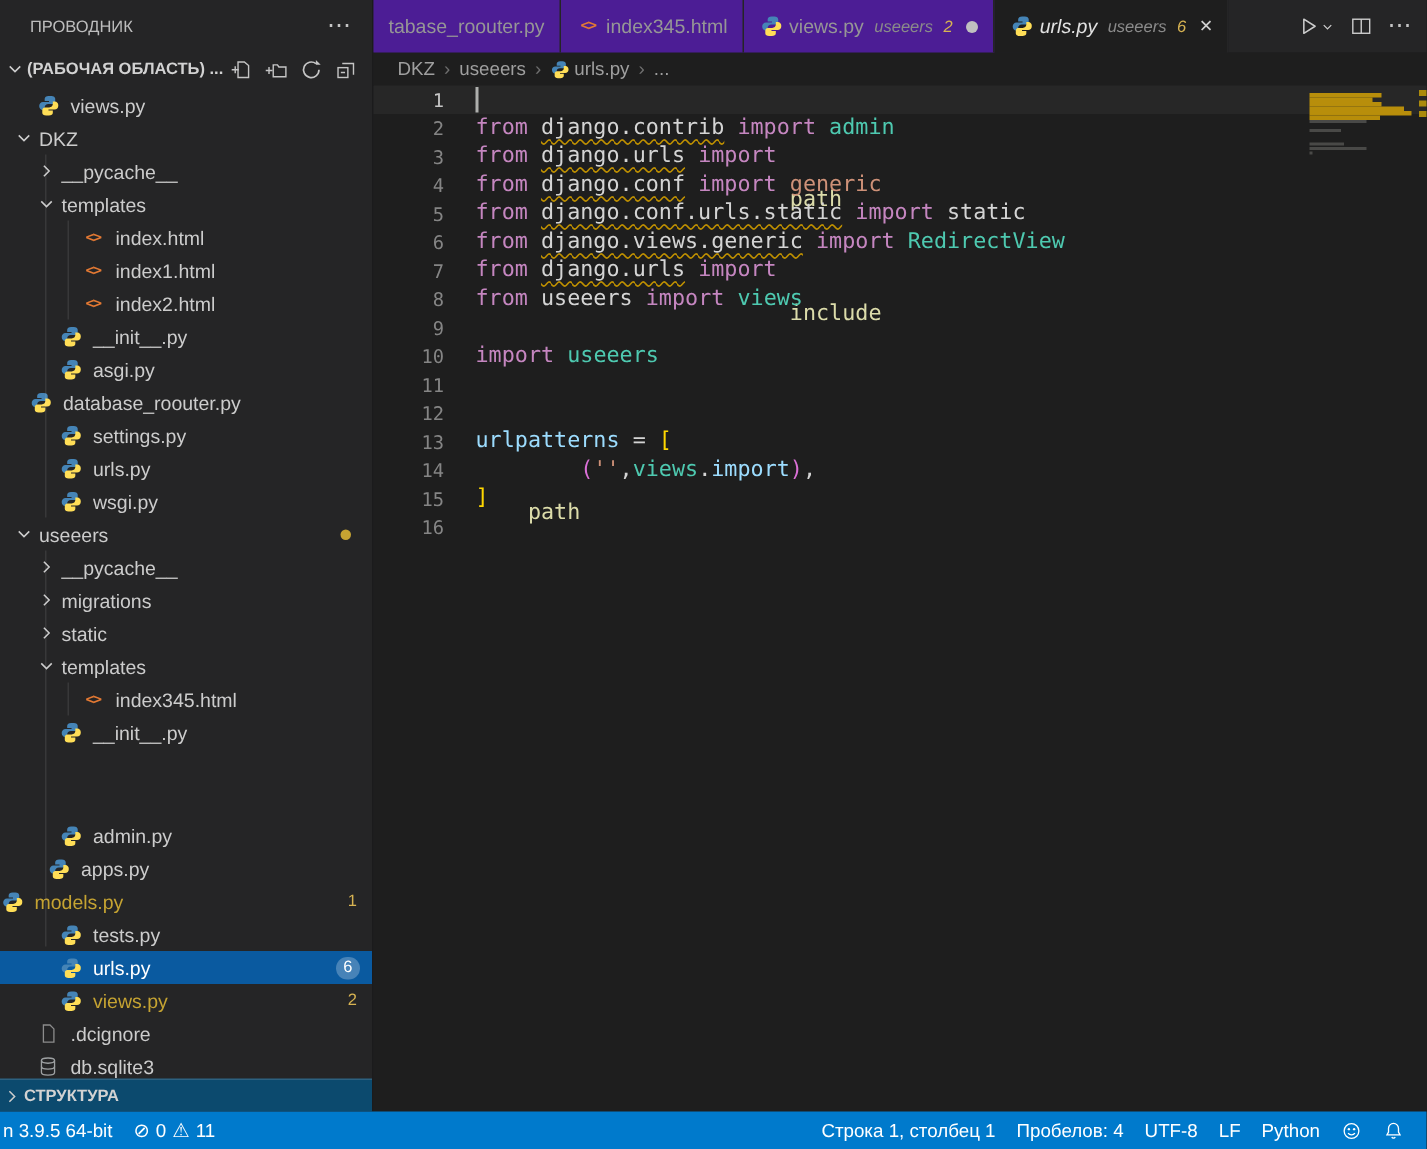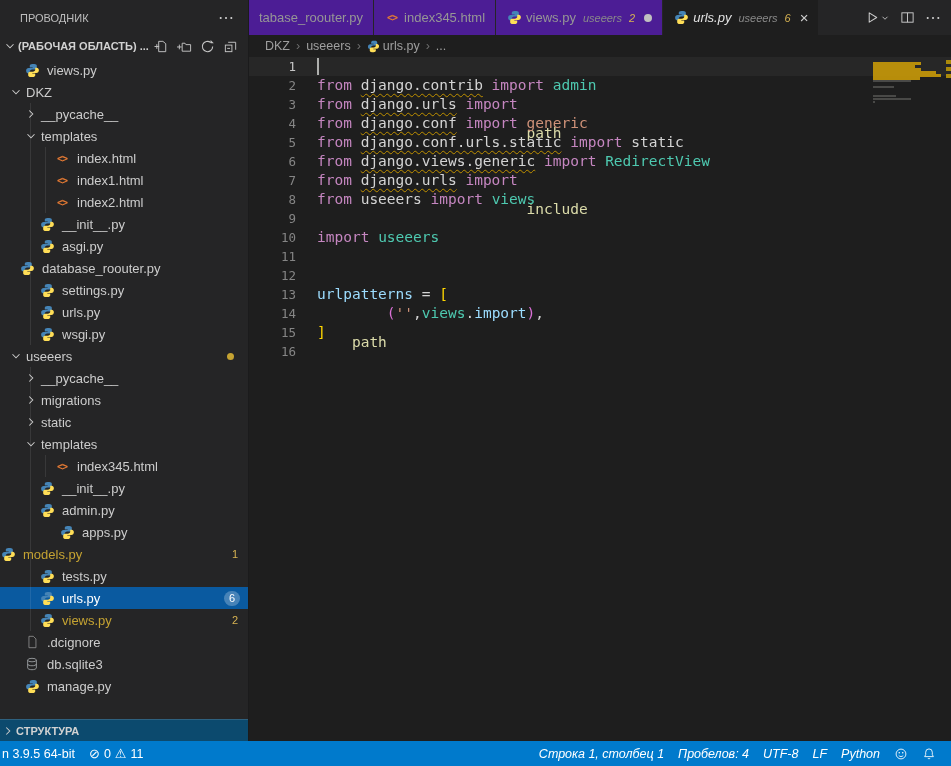--- a/index.html
+++ b/index.html
@@ -77,21 +77,21 @@
   .minimap{position:absolute;top:2px;right:6px;width:72px;}
   .mlrow{height:3px;display:flex;align-items:flex-start;}
   .mln{height:2px;background:#6d6d6a;opacity:.55;}
   .mlw{height:3px;background:#c0940a;opacity:.95;}
   .ovr{position:absolute;top:0;right:0;width:5px;height:100%;}
   .ovrt{position:absolute;right:0;width:5px;background:#ab8a0b;}
 
   
   .statusbar{position:absolute;left:0;right:0;bottom:0;height:25px;background:#007acc;color:#fff;display:flex;align-items:center;font-size:12.5px;}
   .sb-left{display:flex;height:100%;align-items:center;}
-  .sb-right{margin-left:auto;display:flex;height:100%;align-items:center;padding-right:8px;font-style:italic;}
+  .sb-right{margin-left:auto;display:flex;height:100%;align-items:center;padding-right:8px;}
   .sb-item{display:flex;align-items:center;gap:4px;padding:0 7px;height:100%;cursor:pointer;white-space:nowrap;}
   .sb-item.first{padding-left:2px;}
   .sb-ico{font-size:13px;line-height:1;}
   .sb-item svg{display:block;}
 </style>
 </head>
 <body>
 
 <div>
 
@@ -296,30 +296,30 @@
         </div>
         <div class="row" style="padding-left: 39px;">
           <span class="ficon">
             <svg viewBox="0 0 16 16" width="15" height="15">
               <path fill="#4584b6" d="M7.9 1c-1.7 0-2.8.8-2.8 2v1.7h3.1v.6H3.9C2.3 5.3 1.2 6.5 1.2 8.2c0 1.6 1 2.8 2.5 2.8h1.4V9.2c0-1.4 1.1-2.4 2.6-2.4h3c1.1 0 1.9-.9 1.9-2V3c0-1.2-1.1-2-2.7-2z"></path>
               <path fill="#ffde57" d="M8.1 15c1.7 0 2.8-.8 2.8-2v-1.7H7.8v-.6h4.3c1.6 0 2.7-1.2 2.7-2.9 0-1.6-1-2.8-2.5-2.8h-1.4v1.8c0 1.4-1.1 2.4-2.6 2.4h-3c-1.1 0-1.9.9-1.9 2V13c0 1.2 1.1 2 2.7 2z"></path>
             </svg>
           </span>
           <span class="lbl">__init__.py</span>
         </div>
-        <div class="row" style="padding-left: 39px;">
+        <div class="row" style="padding-left: 39px; margin-top: 47px;">
           <span class="ficon">
             <svg viewBox="0 0 16 16" width="15" height="15">
               <path fill="#4584b6" d="M7.9 1c-1.7 0-2.8.8-2.8 2v1.7h3.1v.6H3.9C2.3 5.3 1.2 6.5 1.2 8.2c0 1.6 1 2.8 2.5 2.8h1.4V9.2c0-1.4 1.1-2.4 2.6-2.4h3c1.1 0 1.9-.9 1.9-2V3c0-1.2-1.1-2-2.7-2z"></path>
               <path fill="#ffde57" d="M8.1 15c1.7 0 2.8-.8 2.8-2v-1.7H7.8v-.6h4.3c1.6 0 2.7-1.2 2.7-2.9 0-1.6-1-2.8-2.5-2.8h-1.4v1.8c0 1.4-1.1 2.4-2.6 2.4h-3c-1.1 0-1.9.9-1.9 2V13c0 1.2 1.1 2 2.7 2z"></path>
             </svg>
           </span>
           <span class="lbl">admin.py</span>
         </div>
-        <div class="row" style="padding-left: 59px;">
+        <div class="row" style="padding-left: 31px;">
           <span class="ficon">
             <svg viewBox="0 0 16 16" width="15" height="15">
               <path fill="#4584b6" d="M7.9 1c-1.7 0-2.8.8-2.8 2v1.7h3.1v.6H3.9C2.3 5.3 1.2 6.5 1.2 8.2c0 1.6 1 2.8 2.5 2.8h1.4V9.2c0-1.4 1.1-2.4 2.6-2.4h3c1.1 0 1.9-.9 1.9-2V3c0-1.2-1.1-2-2.7-2z"></path>
               <path fill="#ffde57" d="M8.1 15c1.7 0 2.8-.8 2.8-2v-1.7H7.8v-.6h4.3c1.6 0 2.7-1.2 2.7-2.9 0-1.6-1-2.8-2.5-2.8h-1.4v1.8c0 1.4-1.1 2.4-2.6 2.4h-3c-1.1 0-1.9.9-1.9 2V13c0 1.2 1.1 2 2.7 2z"></path>
             </svg>
           </span>
           <span class="lbl">apps.py</span>
         </div>
         <div class="row warn" style="">
           <span class="ficon">

